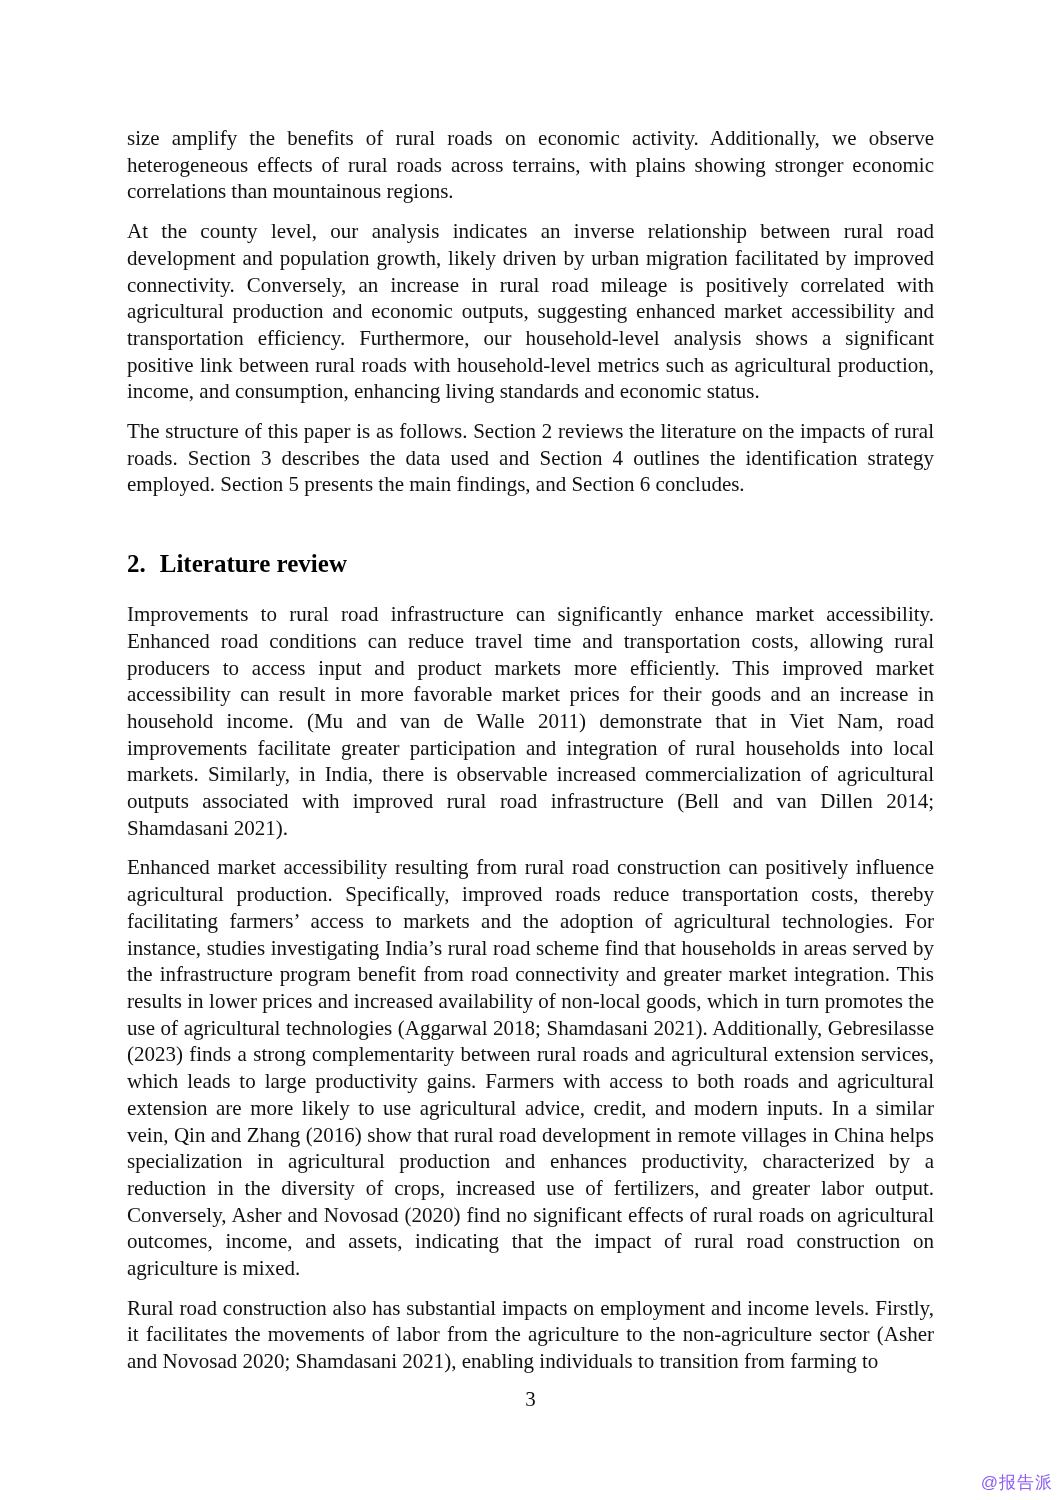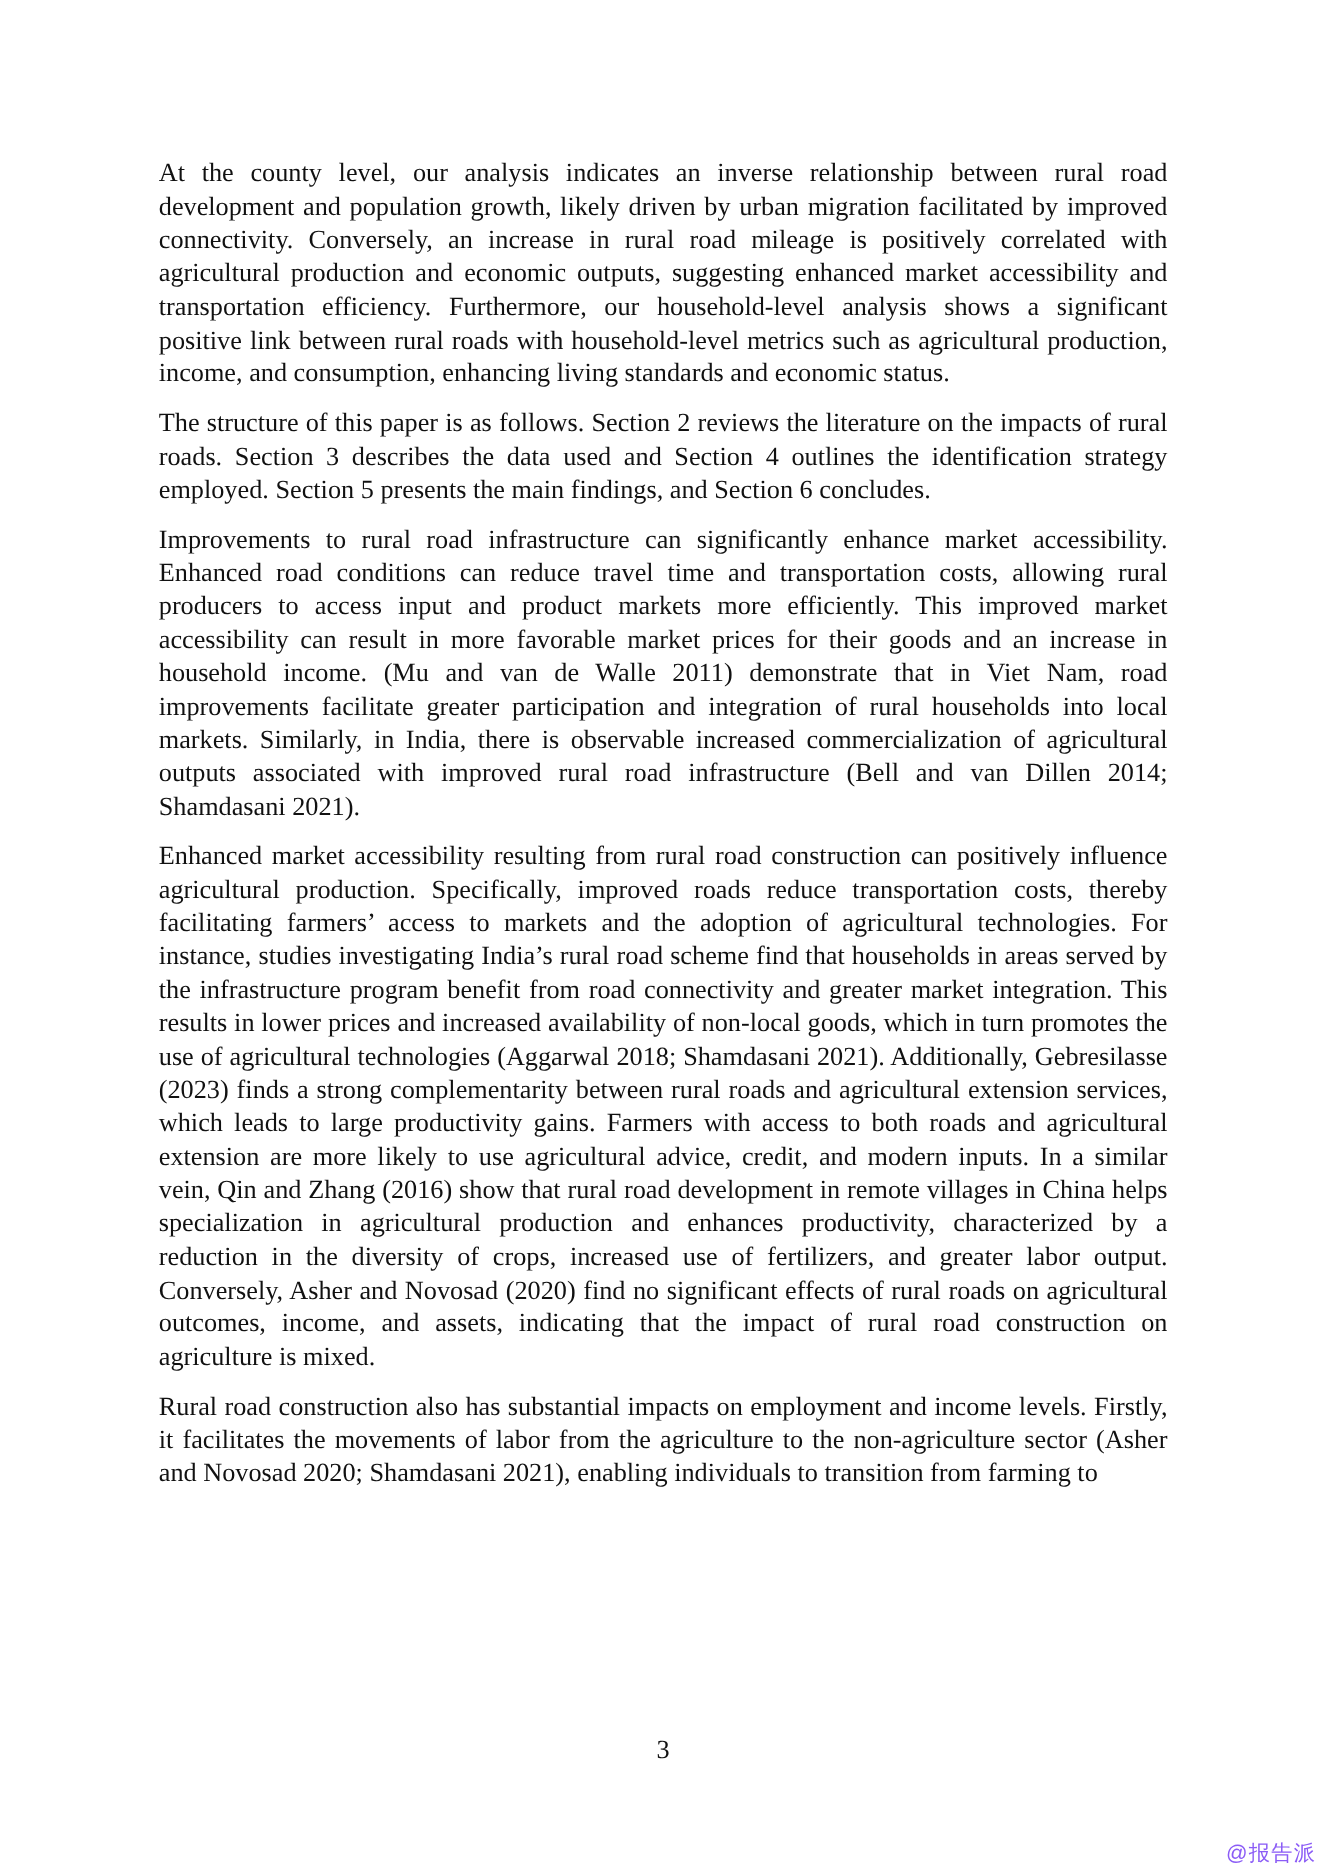--- a/index.html
+++ b/index.html
@@ -65,23 +65,27 @@
     color: #8b5cf6;
     font-family: "Liberation Sans", sans-serif;
     letter-spacing: 1px;
   }
 </style>
 </head>
 <body>
 
 <div class="page">
   <div class="text-block">
+    <p class="par">size amplify the benefits of rural roads on economic activity. Additionally, we observe heterogeneous effects of rural roads across terrains, with plains showing stronger economic correlations than mountainous regions.</p>
     <p class="par">At the county level, our analysis indicates an inverse relationship between rural road development and population growth, likely driven by urban migration facilitated by improved connectivity. Conversely, an increase in rural road mileage is positively correlated with agricultural production and economic outputs, suggesting enhanced market accessibility and transportation efficiency. Furthermore, our household-level analysis shows a significant positive link between rural roads with household-level metrics such as agricultural production, income, and consumption, enhancing living standards and economic status.</p>
     <p class="par">The structure of this paper is as follows. Section 2 reviews the literature on the impacts of rural roads. Section 3 describes the data used and Section 4 outlines the identification strategy employed. Section 5 presents the main findings, and Section 6 concludes.</p>
 
+    <h2 class="heading">
+      <span class="hnum">2.</span><span>Literature review</span>
+    </h2>
 
     <p class="par">Improvements to rural road infrastructure can significantly enhance market accessibility. Enhanced road conditions can reduce travel time and transportation costs, allowing rural producers to access input and product markets more efficiently. This improved market accessibility can result in more favorable market prices for their goods and an increase in household income. (Mu and van de Walle 2011) demonstrate that in Viet Nam, road improvements facilitate greater participation and integration of rural households into local markets. Similarly, in India, there is observable increased commercialization of agricultural outputs associated with improved rural road infrastructure (Bell and van Dillen 2014; Shamdasani 2021).</p>
     <p class="par">Enhanced market accessibility resulting from rural road construction can positively influence agricultural production. Specifically, improved roads reduce transportation costs, thereby facilitating farmers’ access to markets and the adoption of agricultural technologies. For instance, studies investigating India’s rural road scheme find that households in areas served by the infrastructure program benefit from road connectivity and greater market integration. This results in lower prices and increased availability of non-local goods, which in turn promotes the use of agricultural technologies (Aggarwal 2018; Shamdasani 2021). Additionally, Gebresilasse (2023) finds a strong complementarity between rural roads and agricultural extension services, which leads to large productivity gains. Farmers with access to both roads and agricultural extension are more likely to use agricultural advice, credit, and modern inputs. In a similar vein, Qin and Zhang (2016) show that rural road development in remote villages in China helps specialization in agricultural production and enhances productivity, characterized by a reduction in the diversity of crops, increased use of fertilizers, and greater labor output. Conversely, Asher and Novosad (2020) find no significant effects of rural roads on agricultural outcomes, income, and assets, indicating that the impact of rural road construction on agriculture is mixed.</p>
     <p class="par">Rural road construction also has substantial impacts on employment and income levels. Firstly, it facilitates the movements of labor from the agriculture to the non-agriculture sector (Asher and Novosad 2020; Shamdasani 2021), enabling individuals to transition from farming to</p>
   </div>
 
   <div class="page-number">3</div>
 
   <div class="watermark">@报告派</div>
 </div>

